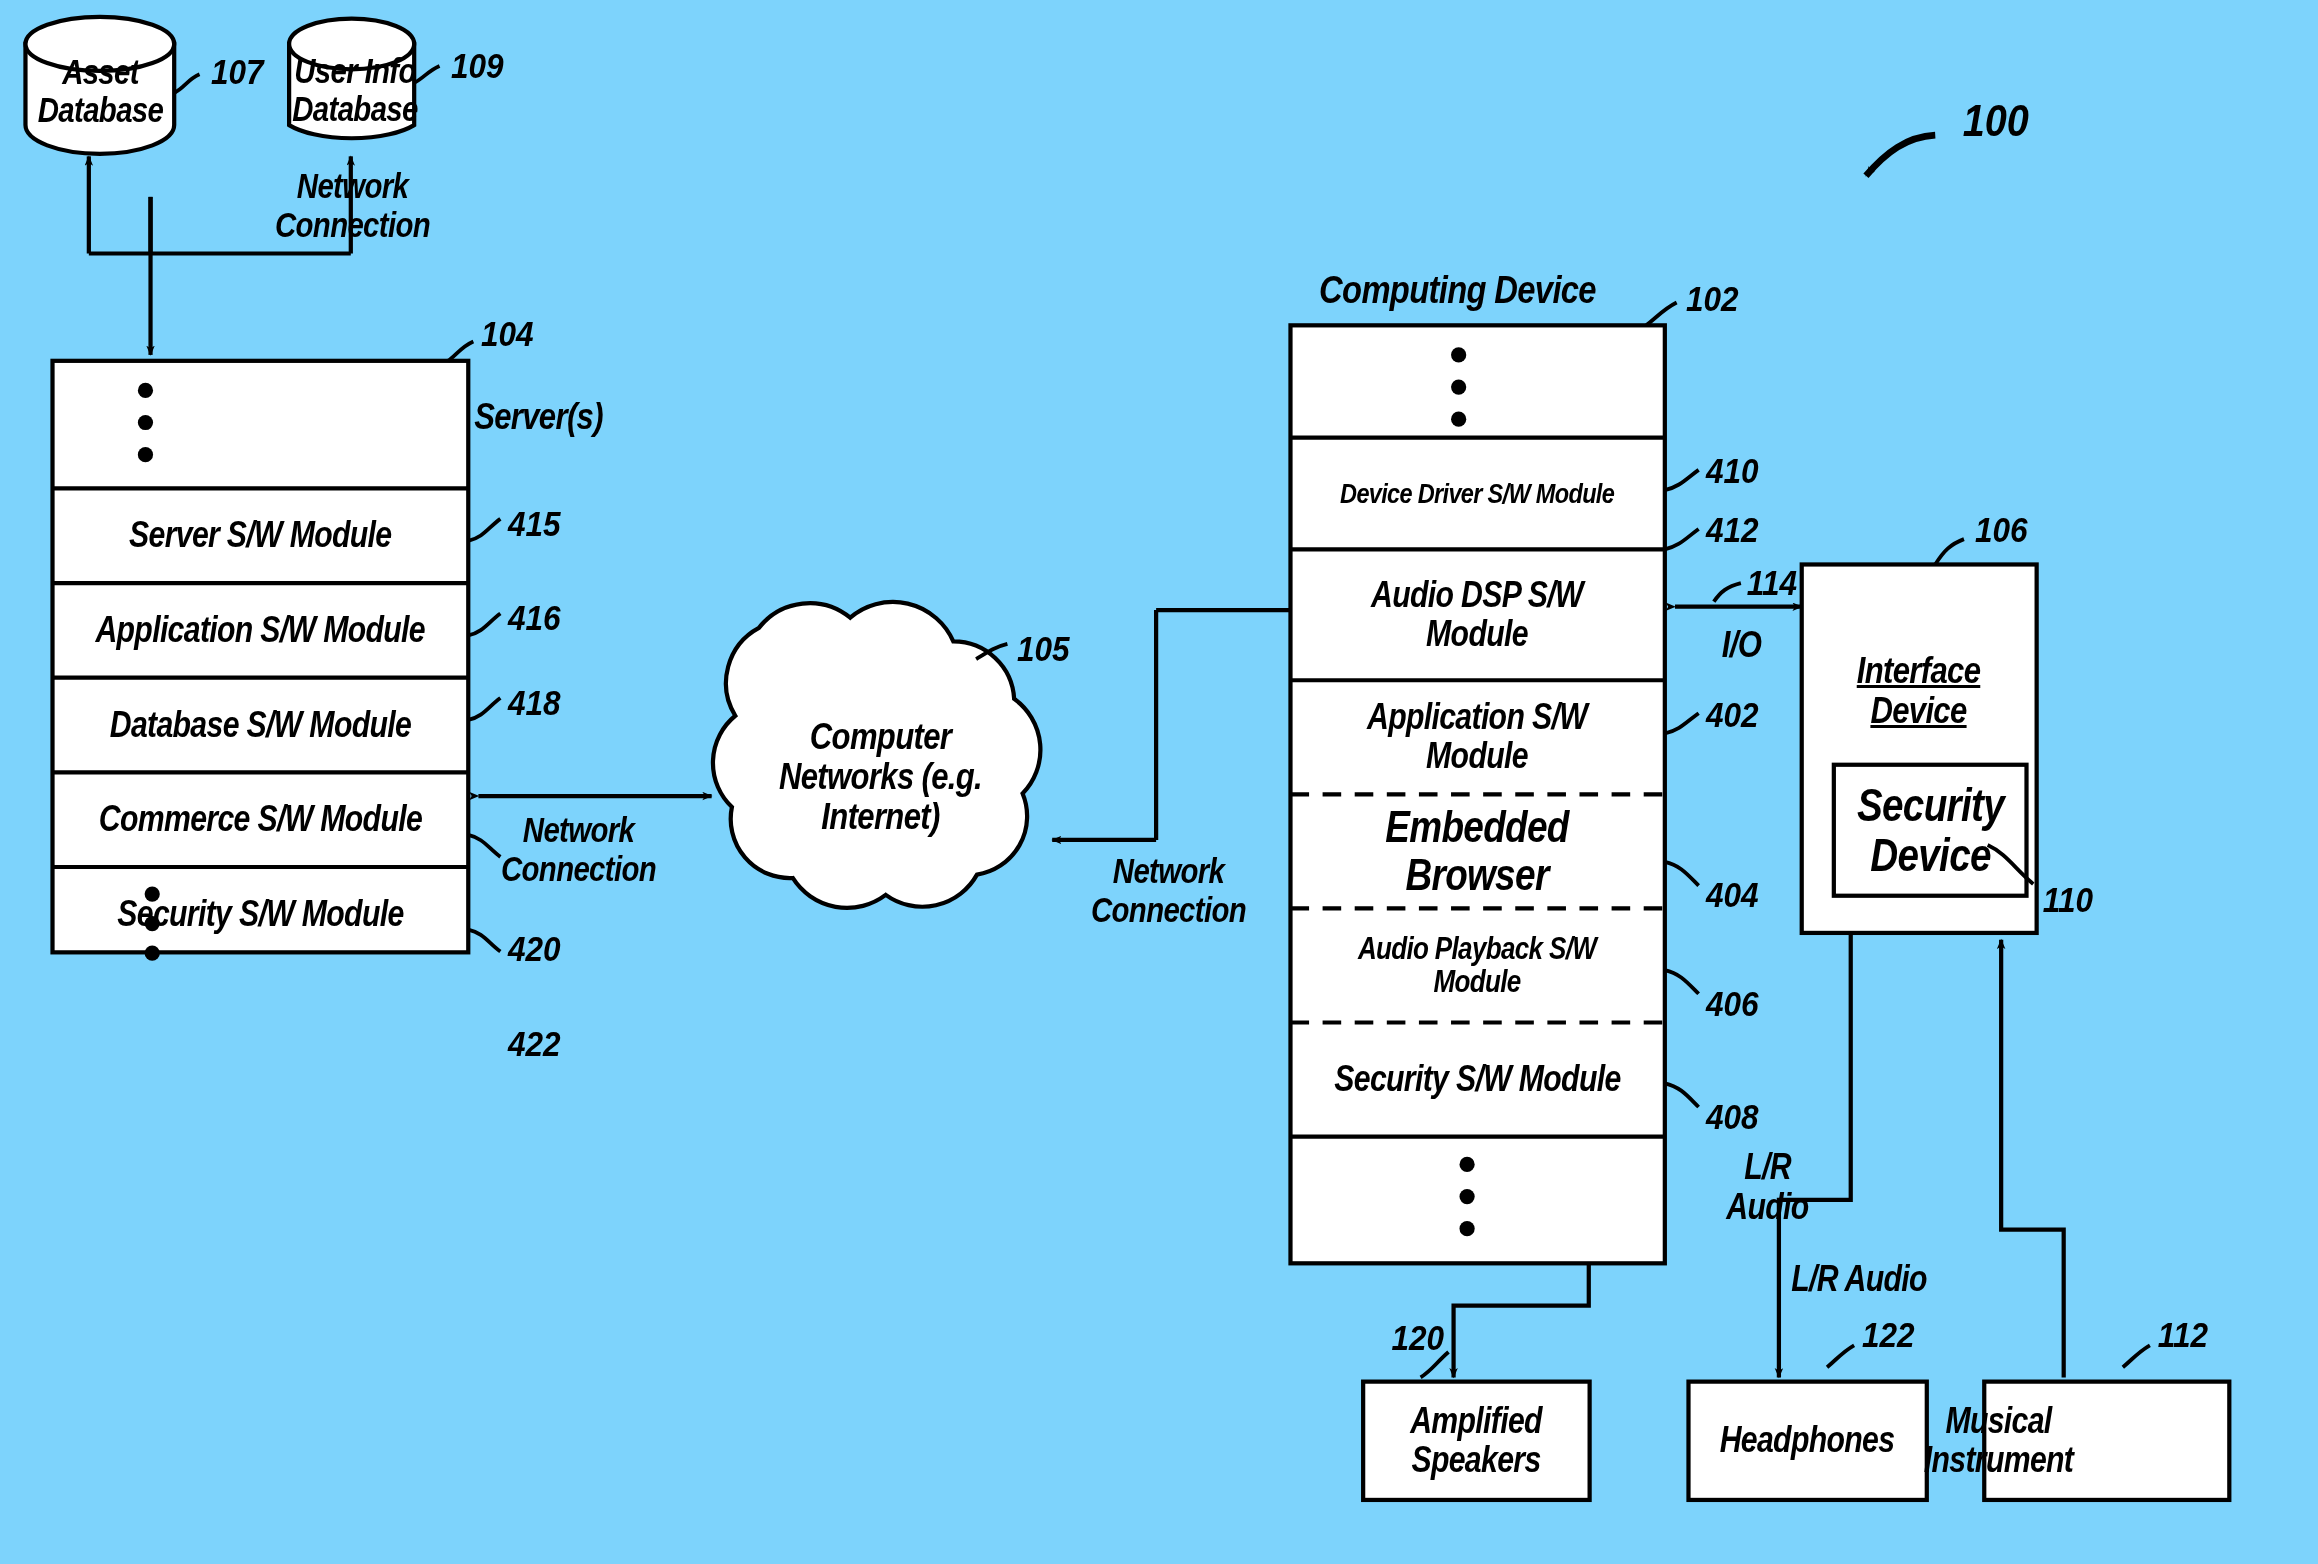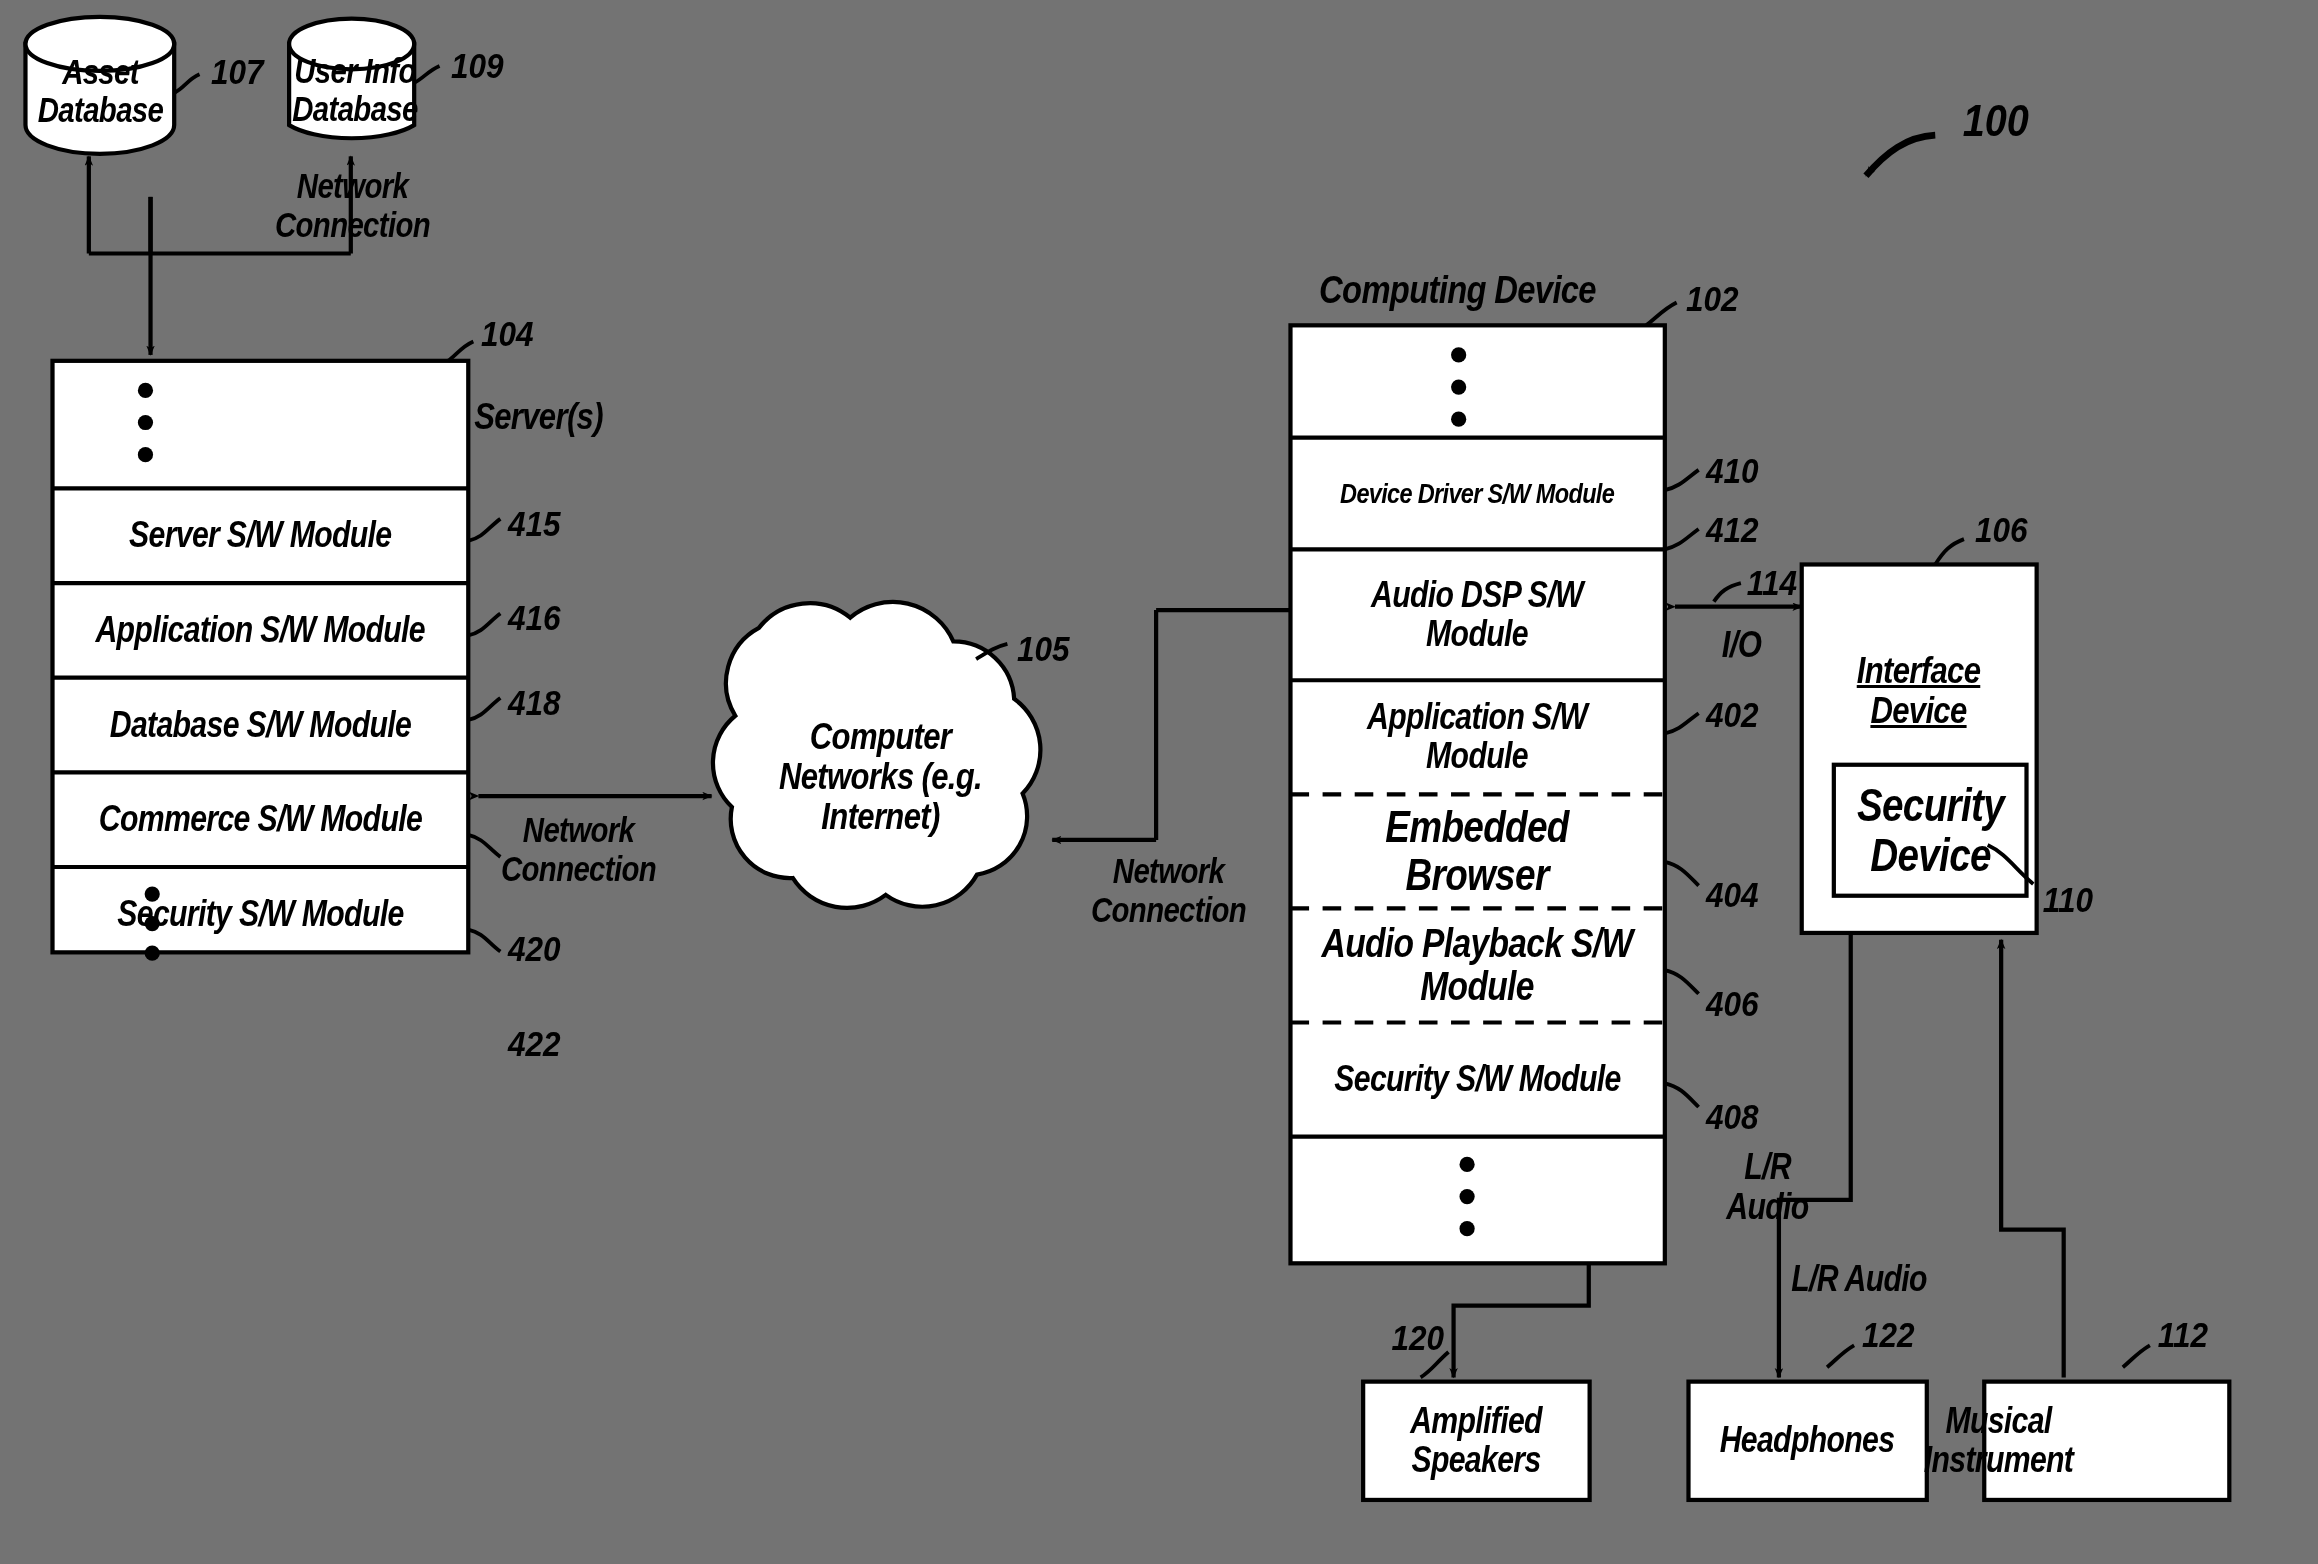--- a/index.html
+++ b/index.html
@@ -8,21 +8,21 @@
     padding: 0;
     background: #ffffff;
   }
   body {
     font-family: "Liberation Sans", sans-serif;
   }
   #fig {
     position: relative;
     width: 2319px;
     height: 1565px;
-    background: #737373;
+    background: #7dd3fc;
     overflow: hidden;
   }
   #svg-layer {
     position: absolute;
     left: 0; top: 0;
     width: 2319px;
     height: 1565px;
   }
   .refnum {
     position: absolute;
@@ -312,21 +312,21 @@
 Module</span>
   </div>
   <div class="refnum" style="left:1703px; top:695px;">402</div>
 
   <div class="boxtext" style="left:1290px; top:794px; width:374px; height:114px; font-size:44px;">
     <span>Embedded
 Browser</span>
   </div>
   <div class="refnum" style="left:1703px; top:875px;">404</div>
 
-  <div class="boxtext" style="left:1290px; top:908px; width:374px; height:114px; font-size:40px;">
+  <div class="boxtext" style="left:1290px; top:908px; width:374px; height:114px; font-size:31px;">
     <span>Audio Playback
 S/W Module</span>
   </div>
   <div class="refnum" style="left:1703px; top:984px;">406</div>
 
   <div class="boxtext" style="left:1290px; top:1022px; width:374px; height:114px; font-size:36px;">
     <span>Security S/W
 Module</span>
   </div>
   <div class="refnum" style="left:1703px; top:1097px;">408</div>

